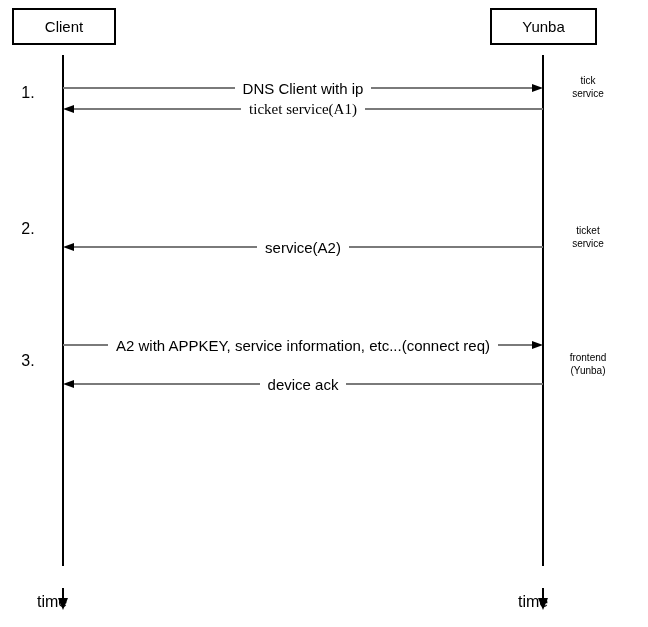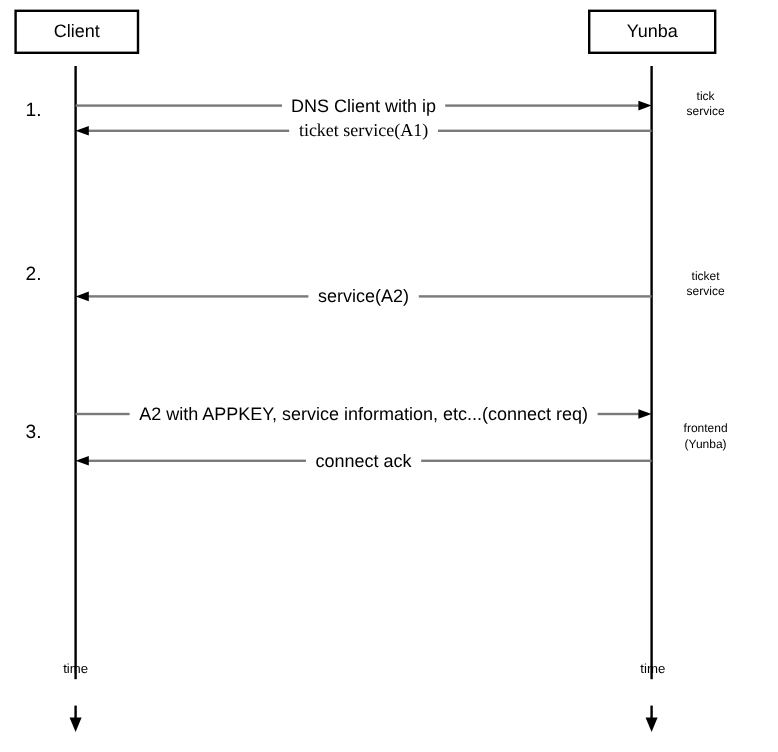--- a/index.html
+++ b/index.html
@@ -82,22 +82,22 @@
   
   .server-label{
     position:absolute;left:548px;width:80px;
     font-size:10px;line-height:1.3;text-align:center;
   }
   .srv-1{top:74px;}
   .srv-2{top:224px;}
   .srv-3{top:351px;}
   
   .time-label{
-    position:absolute;top:552px;width:52px;
-    font-size:11px;text-align:center;
+    position:absolute;top:593px;width:52px;
+    font-size:16px;text-align:left;
   }
   .time-client{left:37px;}
   .time-yunba{left:518px;}
   .time-stem{
     position:absolute;top:588px;height:11px;width:2px;
     background:var(--ink);
   }
   .stem-client{left:62px;}
   .stem-yunba{left:542px;}
   .time-head{
@@ -145,21 +145,21 @@
     <span class="head head-left"></span>
   </div>
 
   <div class="message to-right msg-3r">
     <span class="line"></span>
     <span class="label">A2 with APPKEY, service information, etc...(connect req)</span>
     <span class="head head-right"></span>
   </div>
   <div class="message to-left msg-3l">
     <span class="line"></span>
-    <span class="label">connect ack</span>
+    <span class="label">device ack</span>
     <span class="head head-left"></span>
   </div>
 
   <div class="server-label srv-1">
     <div>tick</div>
     <div>service</div>
   </div>
   <div class="server-label srv-2">
     <div>ticket</div>
     <div>service</div>

